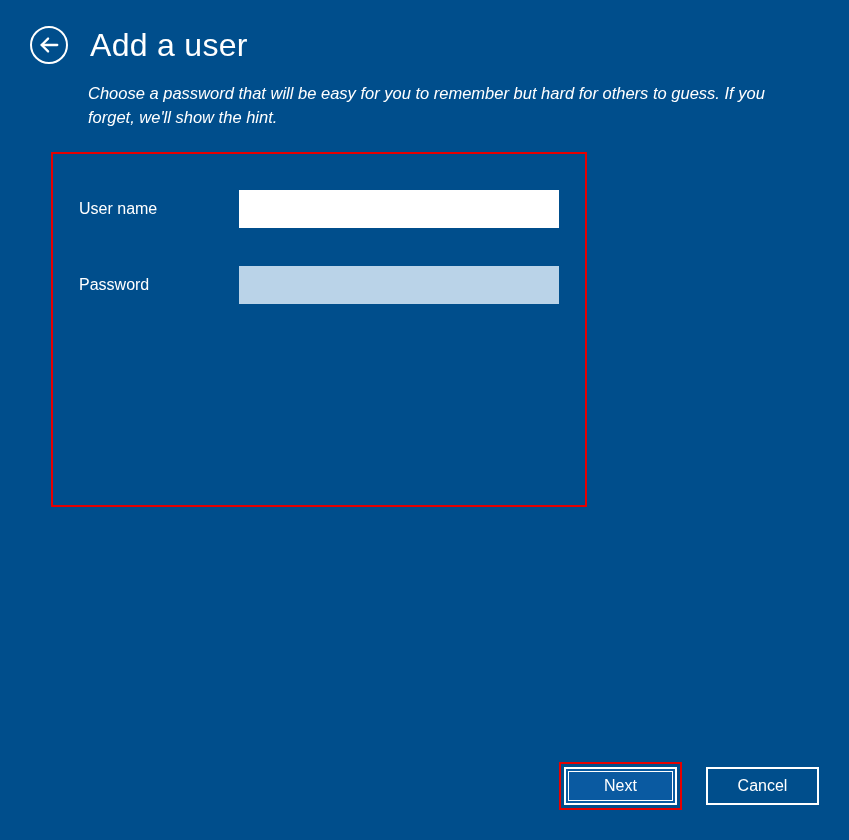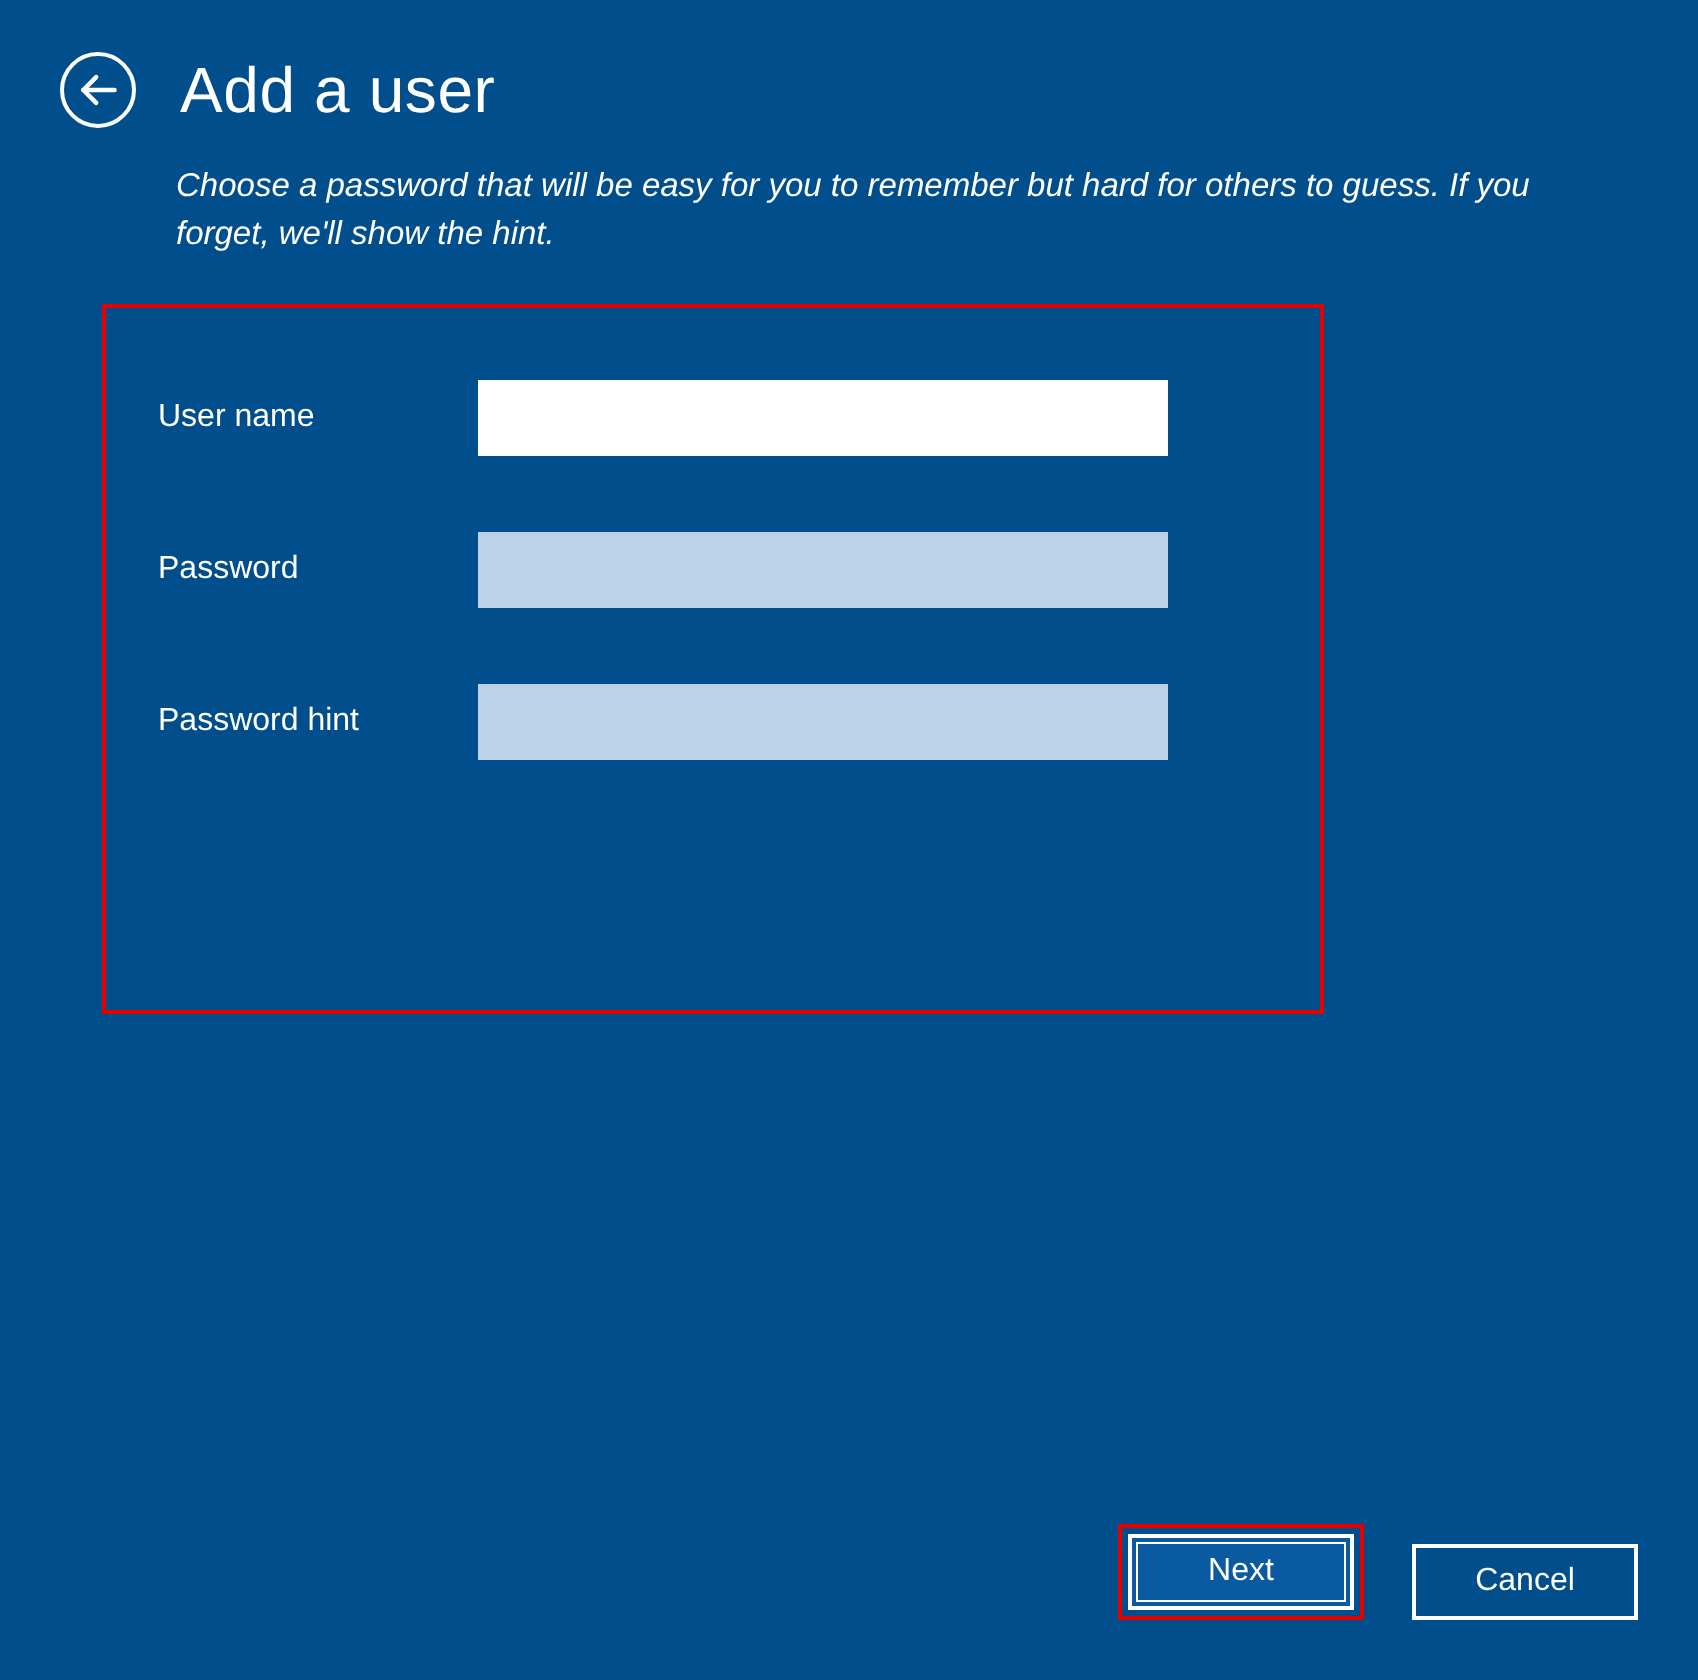--- a/index.html
+++ b/index.html
@@ -45,21 +45,21 @@
     .subtitle {
       padding: 10px 30px 0 88px;
       font-size: 16.5px;
       line-height: 1.45;
       font-weight: 400;
       max-width: 800px;
       font-style: italic;
     }
     .form-area {
       margin: 22px 0 0 51px;
-      width: 611px;
+      width: 536px;
       height: 355px;
       border: 2.5px solid #e60000;
       padding: 36px 26px 0 26px;
     }
     .form-row {
       display: flex;
       align-items: center;
       margin-bottom: 38px;
     }
     .form-label {
@@ -84,21 +84,21 @@
     .text-input.inactive {
       background-color: #bad3e8;
       color: #000000;
     }
     .button-bar {
       position: absolute;
       bottom: 30px;
       right: 30px;
       display: flex;
       gap: 24px;
-      align-items: flex-end;
+      align-items: center;
     }
     .btn {
       width: 113px;
       height: 38px;
       font-size: 16px;
       font-family: inherit;
       cursor: pointer;
       display: flex;
       align-items: center;
       justify-content: center;
@@ -137,24 +137,20 @@
 
 <div class="form-area">
   <div class="form-row">
     <label class="form-label">User name</label>
     <input type="text" class="text-input active" autofocus="" value="" style="">
   </div>
   <div class="form-row">
     <label class="form-label">Password</label>
     <input type="password" class="text-input inactive" value="" style="">
   </div>
-  <div class="form-row">
-    <label class="form-label">Password hint</label>
-    <input type="text" class="text-input inactive" value="" style="">
-  </div>
 </div>
 
 <div class="button-bar">
   <div class="btn-next-wrapper">
     <button class="btn btn-next">Next</button>
   </div>
   <button class="btn btn-cancel">Cancel</button>
 </div>
 
 </body></html>

